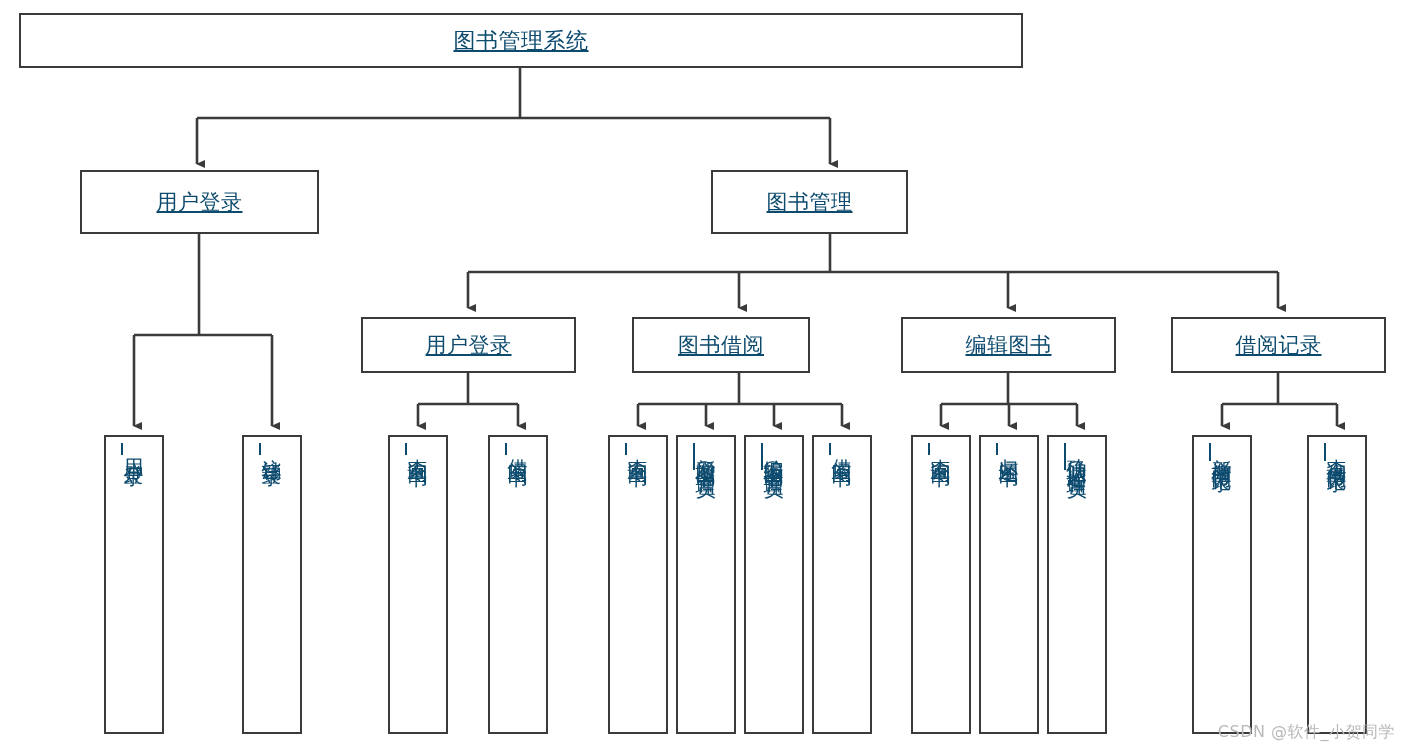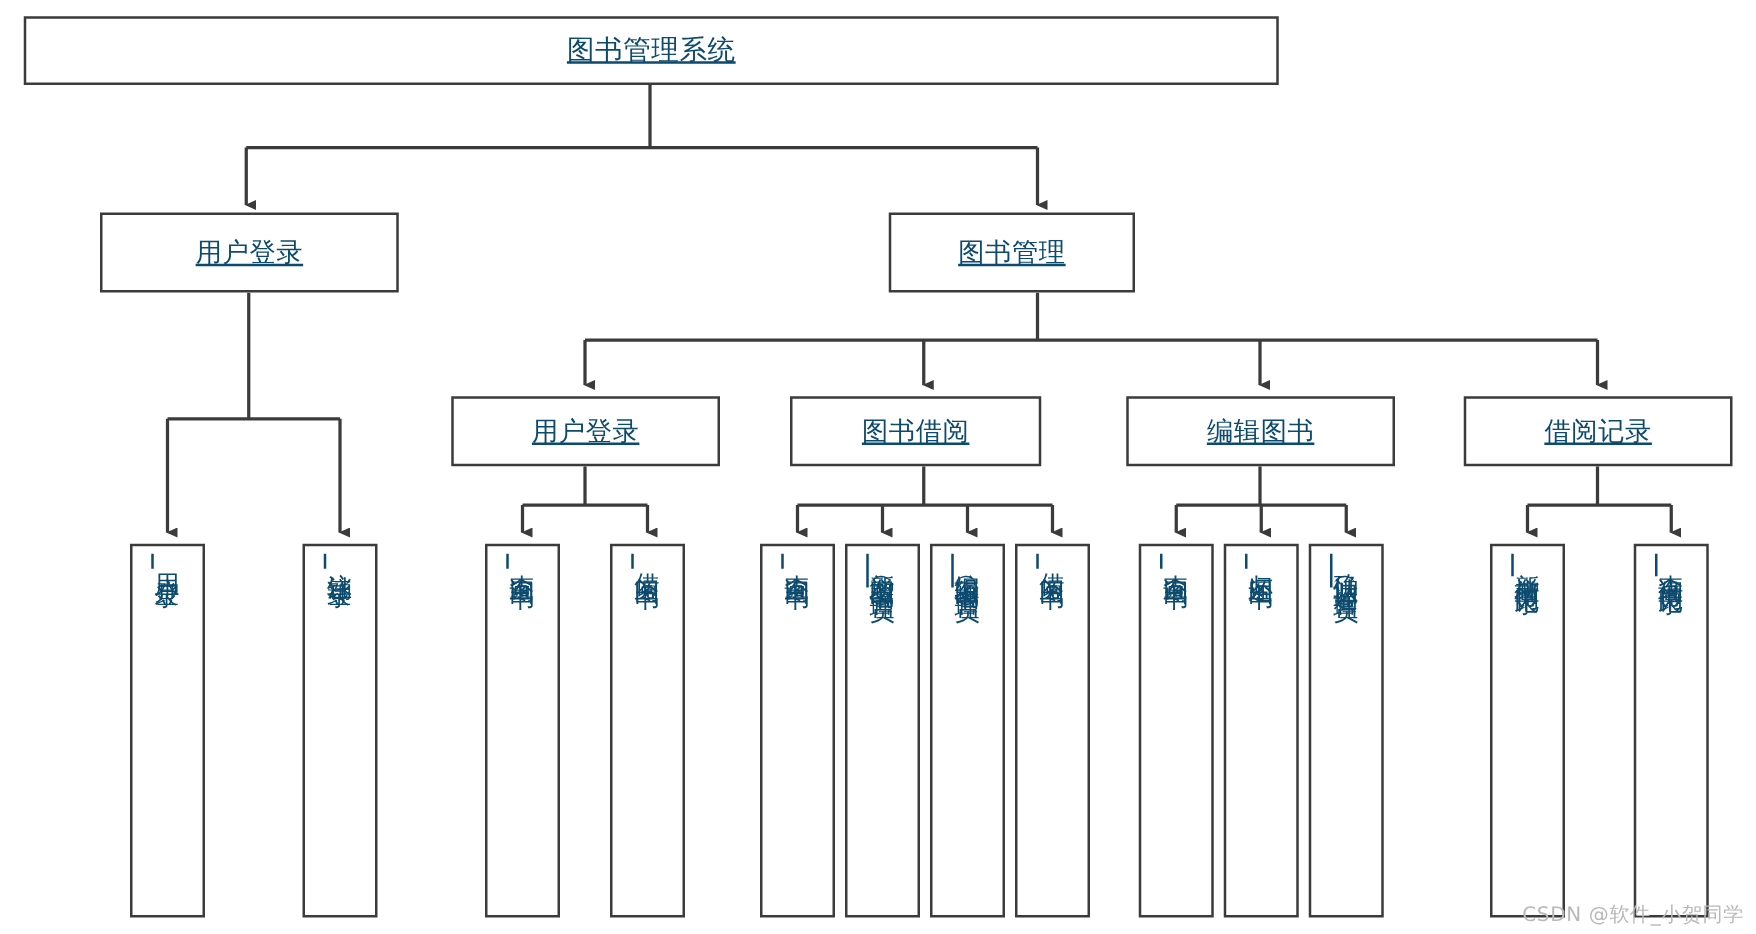--- a/index.html
+++ b/index.html
@@ -144,21 +144,21 @@
   </div>
 
   <div class="node horiz" style="left:711px; top:170px; width:197px; height:64px;">
     <span class="label">图书管理</span>
   </div>
 
   <div class="node horiz" style="left:361px; top:317px; width:215px; height:56px;">
     <span class="label">用户登录</span>
   </div>
 
-  <div class="node horiz" style="left:632px; top:317px; width:201px; height:56px;">
+  <div class="node horiz" style="left:632px; top:317px; width:178px; height:56px;">
     <span class="label">图书借阅</span>
   </div>
 
   <div class="node horiz" style="left:901px; top:317px; width:215px; height:56px;">
     <span class="label">编辑图书</span>
   </div>
 
   <div class="node horiz" style="left:1171px; top:317px; width:215px; height:56px;">
     <span class="label">借阅记录</span>
   </div>

